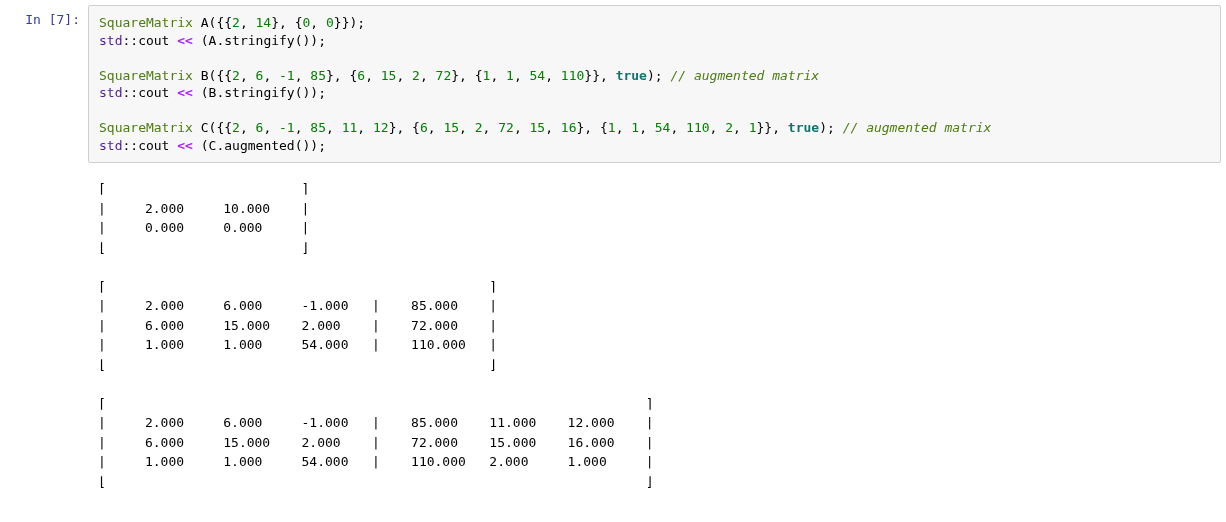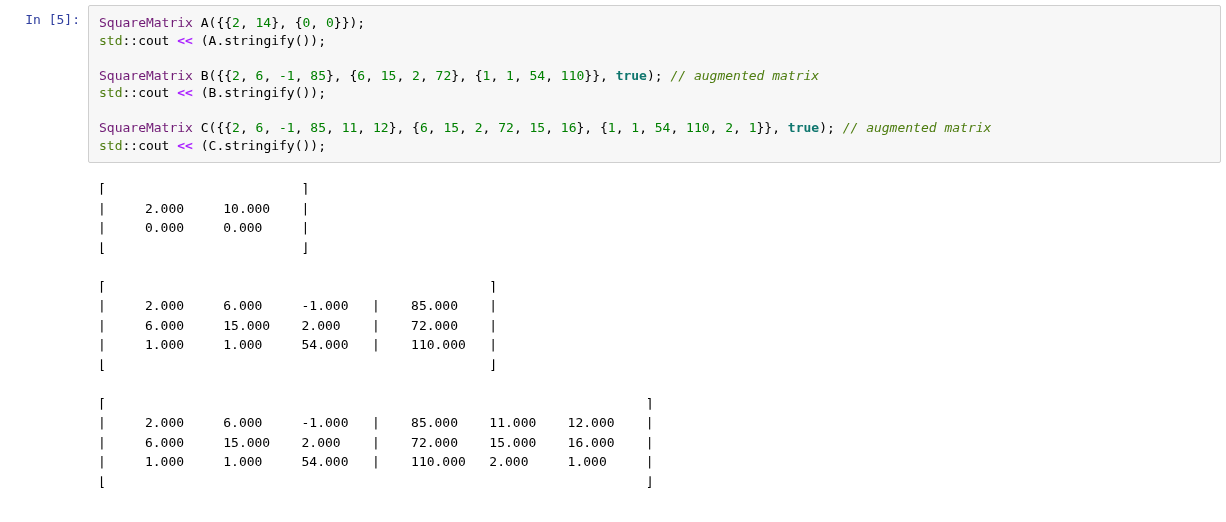--- a/index.html
+++ b/index.html
@@ -43,40 +43,40 @@
     .output-area {
       flex: 1;
       padding: 6px 10px 6px 10px;
       font-family: "DejaVu Sans Mono", Menlo, Consolas, monospace;
       font-size: 13px;
       line-height: 1.5;
       white-space: pre;
       color: #000000;
     }
     
-    .tok-type { color: #701a75; } 
-    .tok-ns { color: #4d7c0f; } 
+    .tok-type { color: #4d7c0f; } 
+    .tok-ns { color: #4c1d95; } 
     .tok-num { color: #008000; } 
     .tok-op { color: #AA22FF; font-weight: bold; }
     .tok-comment { color: #4d7c0f; font-style: italic; }
     .tok-kw { color: #0f766e; font-weight: bold; } 
   </style>
 </head>
 <body>
 
 <div class="cell-container">
-  <div class="prompt-area">In [5]:</div>
+  <div class="prompt-area">In [7]:</div>
   <div class="code-cell"><span class="tok-type">SquareMatrix</span><span> A</span><span>({{</span><span class="tok-num">2</span><span>, </span><span class="tok-num">14</span><span>}, {</span><span class="tok-num">0</span><span>, </span><span class="tok-num">0</span><span>}});</span>
 <span class="tok-ns">std</span><span>::</span><span>cout </span><span class="tok-op">&lt;&lt;</span><span> (A.stringify());</span>
 
 <span class="tok-type">SquareMatrix</span><span> B</span><span>({{</span><span class="tok-num">2</span><span>, </span><span class="tok-num">6</span><span>, </span><span class="tok-num">-1</span><span>, </span><span class="tok-num">85</span><span>}, {</span><span class="tok-num">6</span><span>, </span><span class="tok-num">15</span><span>, </span><span class="tok-num">2</span><span>, </span><span class="tok-num">72</span><span>}, {</span><span class="tok-num">1</span><span>, </span><span class="tok-num">1</span><span>, </span><span class="tok-num">54</span><span>, </span><span class="tok-num">110</span><span>}}, </span><span class="tok-kw">true</span><span>); </span><span class="tok-comment">// augmented matrix</span>
 <span class="tok-ns">std</span><span>::</span><span>cout </span><span class="tok-op">&lt;&lt;</span><span> (B.stringify());</span>
 
 <span class="tok-type">SquareMatrix</span><span> C</span><span>({{</span><span class="tok-num">2</span><span>, </span><span class="tok-num">6</span><span>, </span><span class="tok-num">-1</span><span>, </span><span class="tok-num">85</span><span>, </span><span class="tok-num">11</span><span>, </span><span class="tok-num">12</span><span>}, {</span><span class="tok-num">6</span><span>, </span><span class="tok-num">15</span><span>, </span><span class="tok-num">2</span><span>, </span><span class="tok-num">72</span><span>, </span><span class="tok-num">15</span><span>, </span><span class="tok-num">16</span><span>}, {</span><span class="tok-num">1</span><span>, </span><span class="tok-num">1</span><span>, </span><span class="tok-num">54</span><span>, </span><span class="tok-num">110</span><span>, </span><span class="tok-num">2</span><span>, </span><span class="tok-num">1</span><span>}}, </span><span class="tok-kw">true</span><span>); </span><span class="tok-comment">// augmented matrix</span>
-<span class="tok-ns">std</span><span>::</span><span>cout </span><span class="tok-op">&lt;&lt;</span><span> (C.stringify());</span></div>
+<span class="tok-ns">std</span><span>::</span><span>cout </span><span class="tok-op">&lt;&lt;</span><span> (C.augmented());</span></div>
 </div>
 
 <div class="cell-container">
   <div class="prompt-area"></div>
   <div class="output-area">⌈                         ⌉
 |     2.000     10.000    |
 |     0.000     0.000     |
 ⌊                         ⌋
 
 ⌈                                                 ⌉

